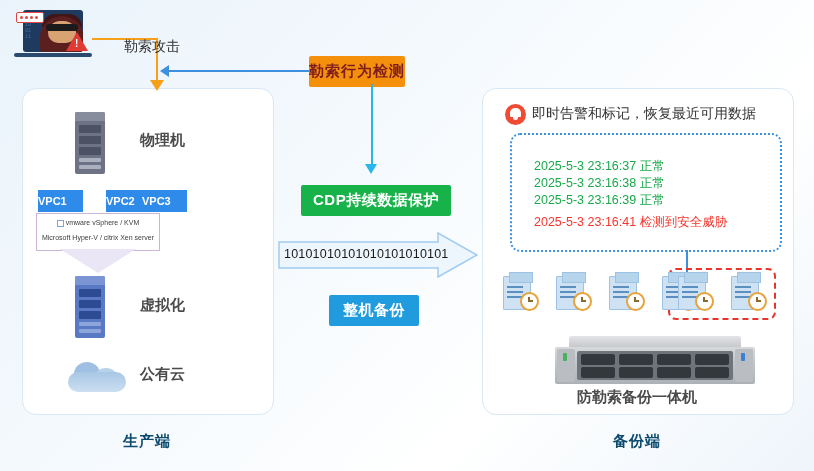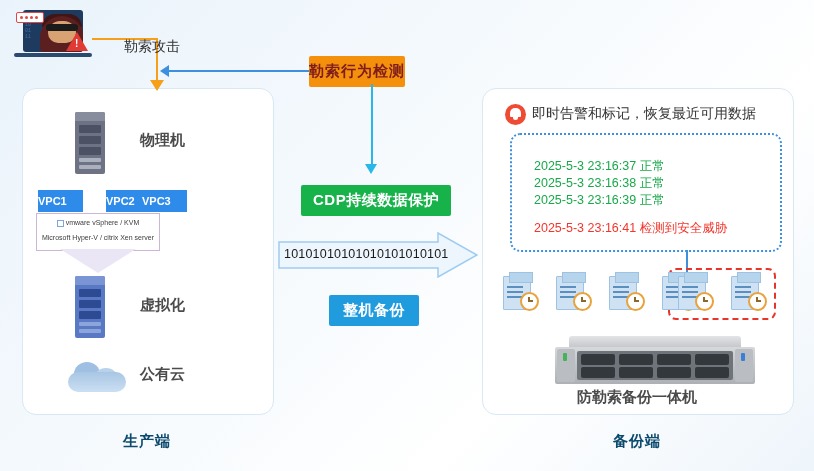--- a/index.html
+++ b/index.html
@@ -318,21 +318,21 @@
     <span>正常</span>
   </div>
   <div class="logline ok" style="top:40px">
     <span>2025-5-3 23:16:38 </span>
     <span>正常</span>
   </div>
   <div class="logline ok" style="top:57px">
     <span>2025-5-3 23:16:39 </span>
     <span>正常</span>
   </div>
-  <div class="logline bad" style="top:85px">
+  <div class="logline bad" style="top:79px">
     <span>2025-5-3 23:16:41 </span>
     <span>检测到安全威胁</span>
   </div>
 </div>
 
 <div class="abs" id="logdrop"></div>
 
 <div class="abs" id="redgroup"></div>
 
 <div class="abs" id="files">

